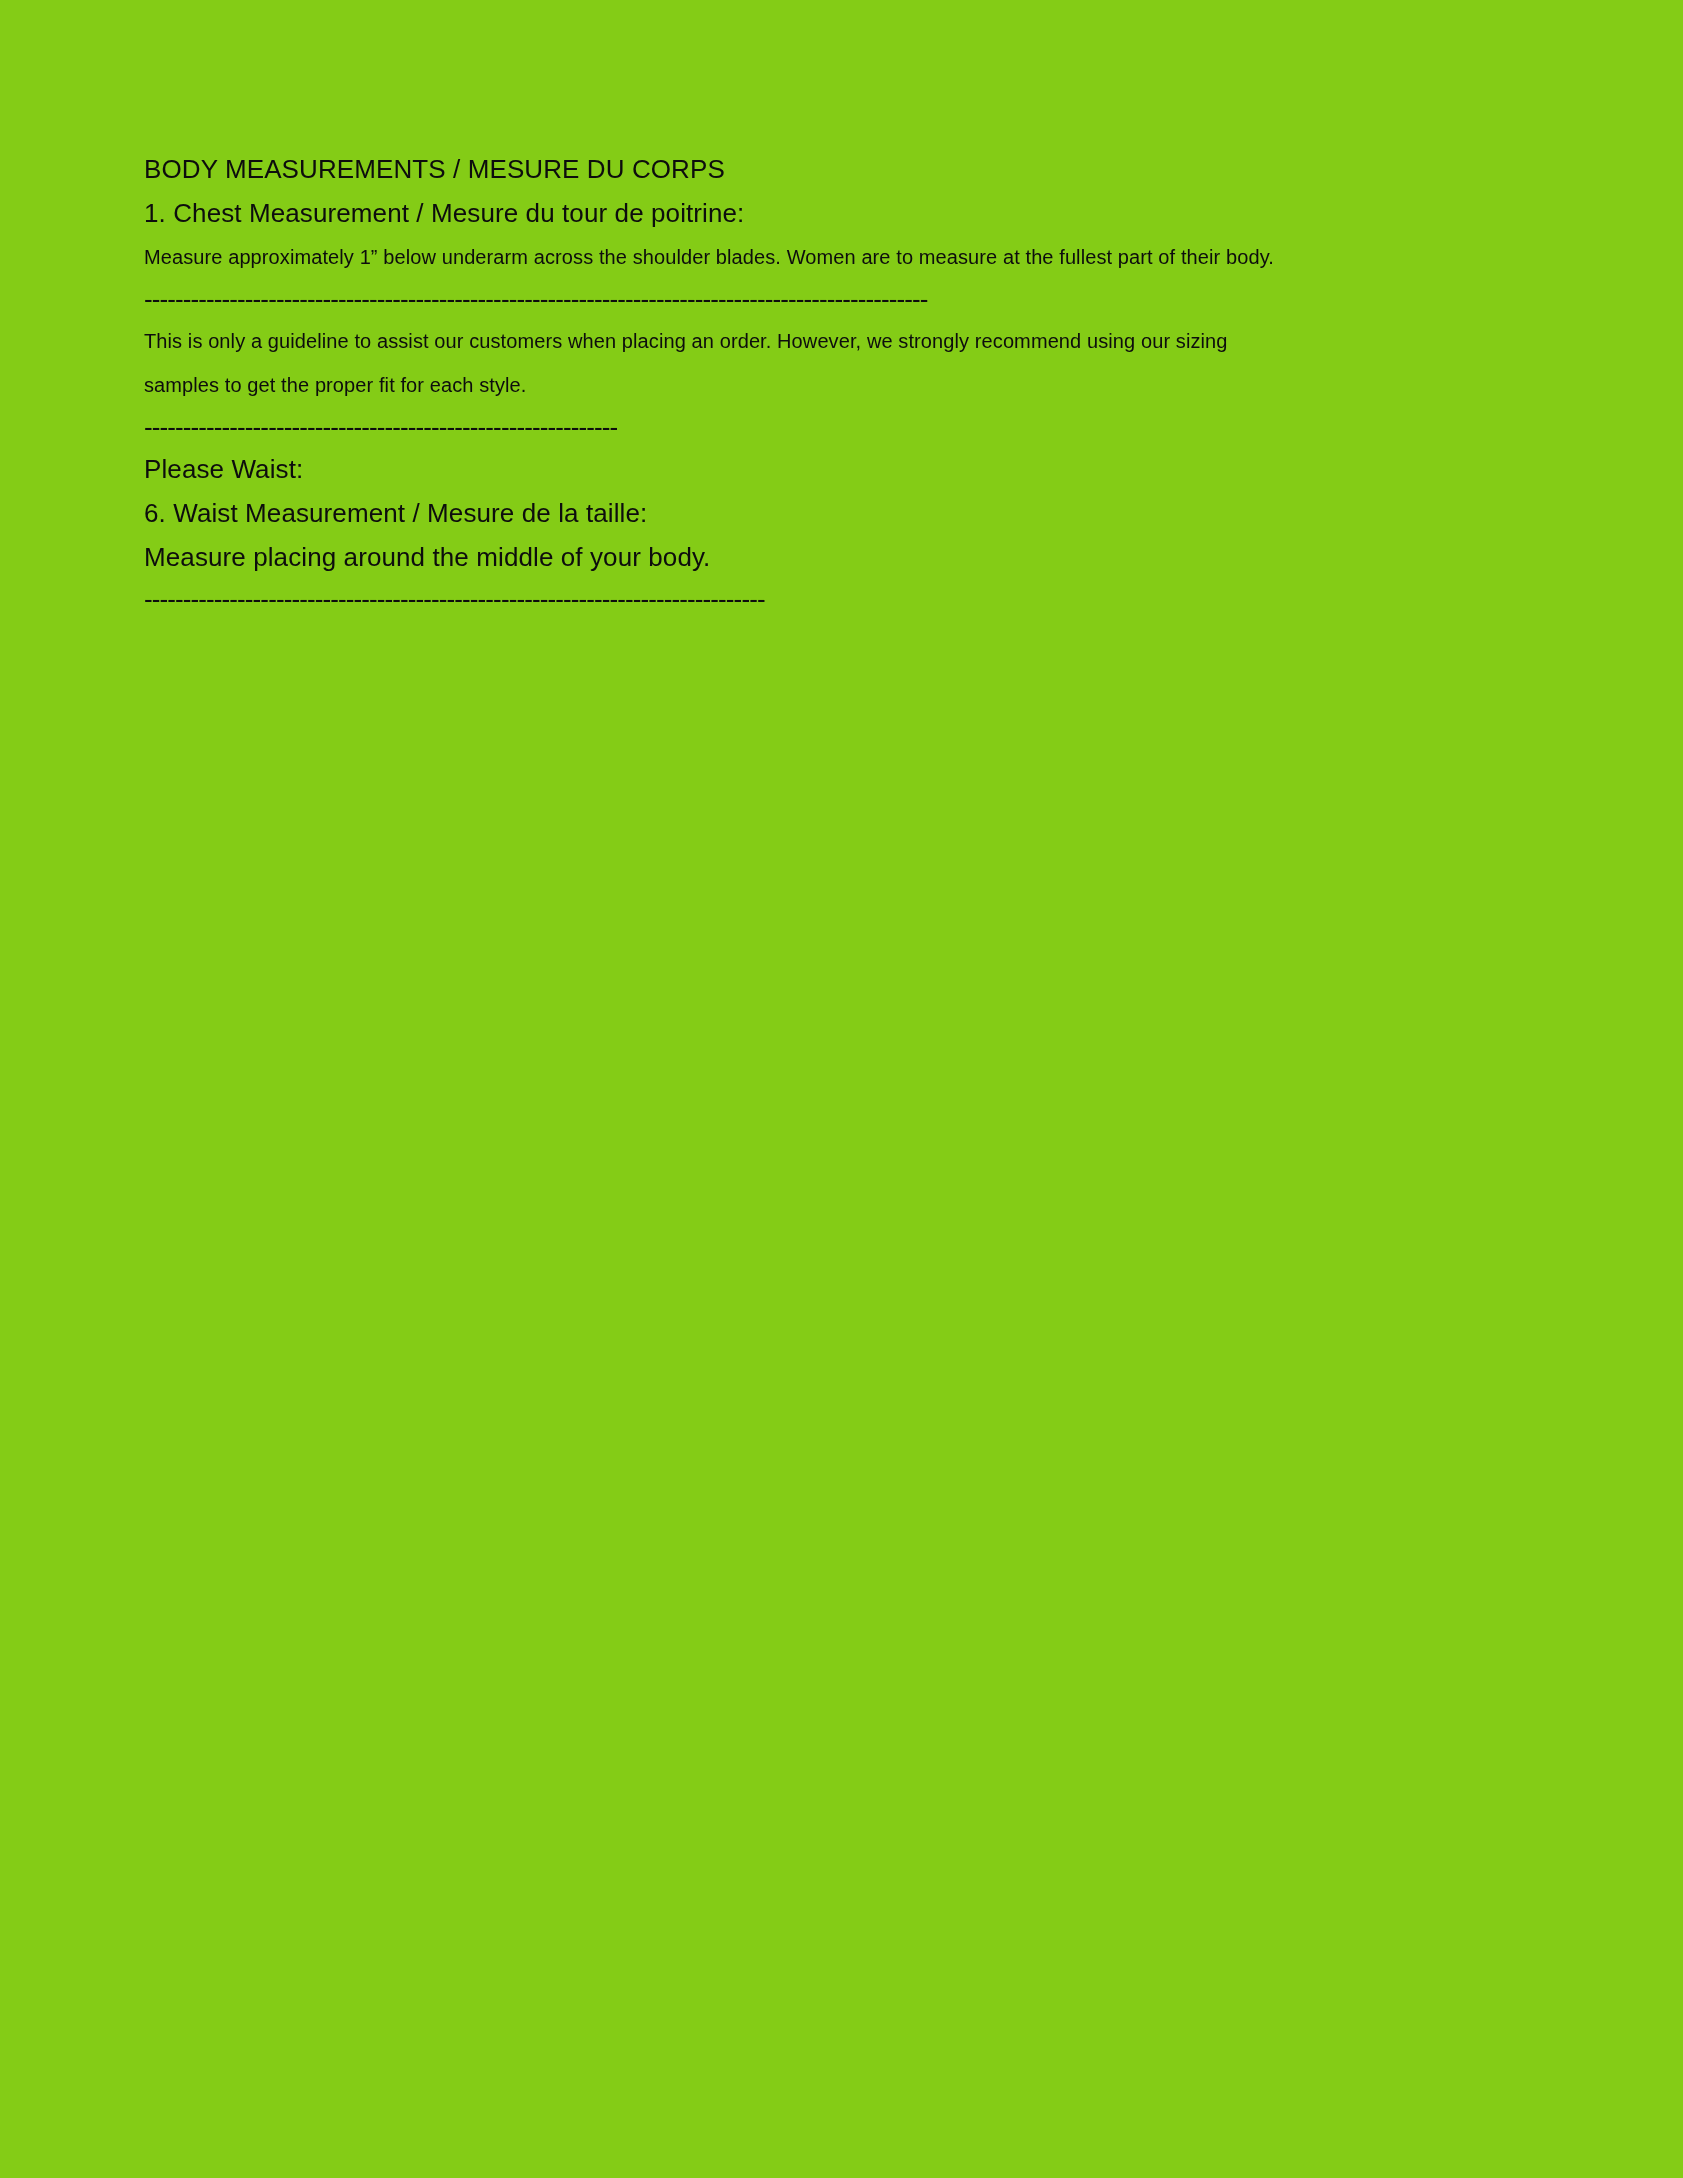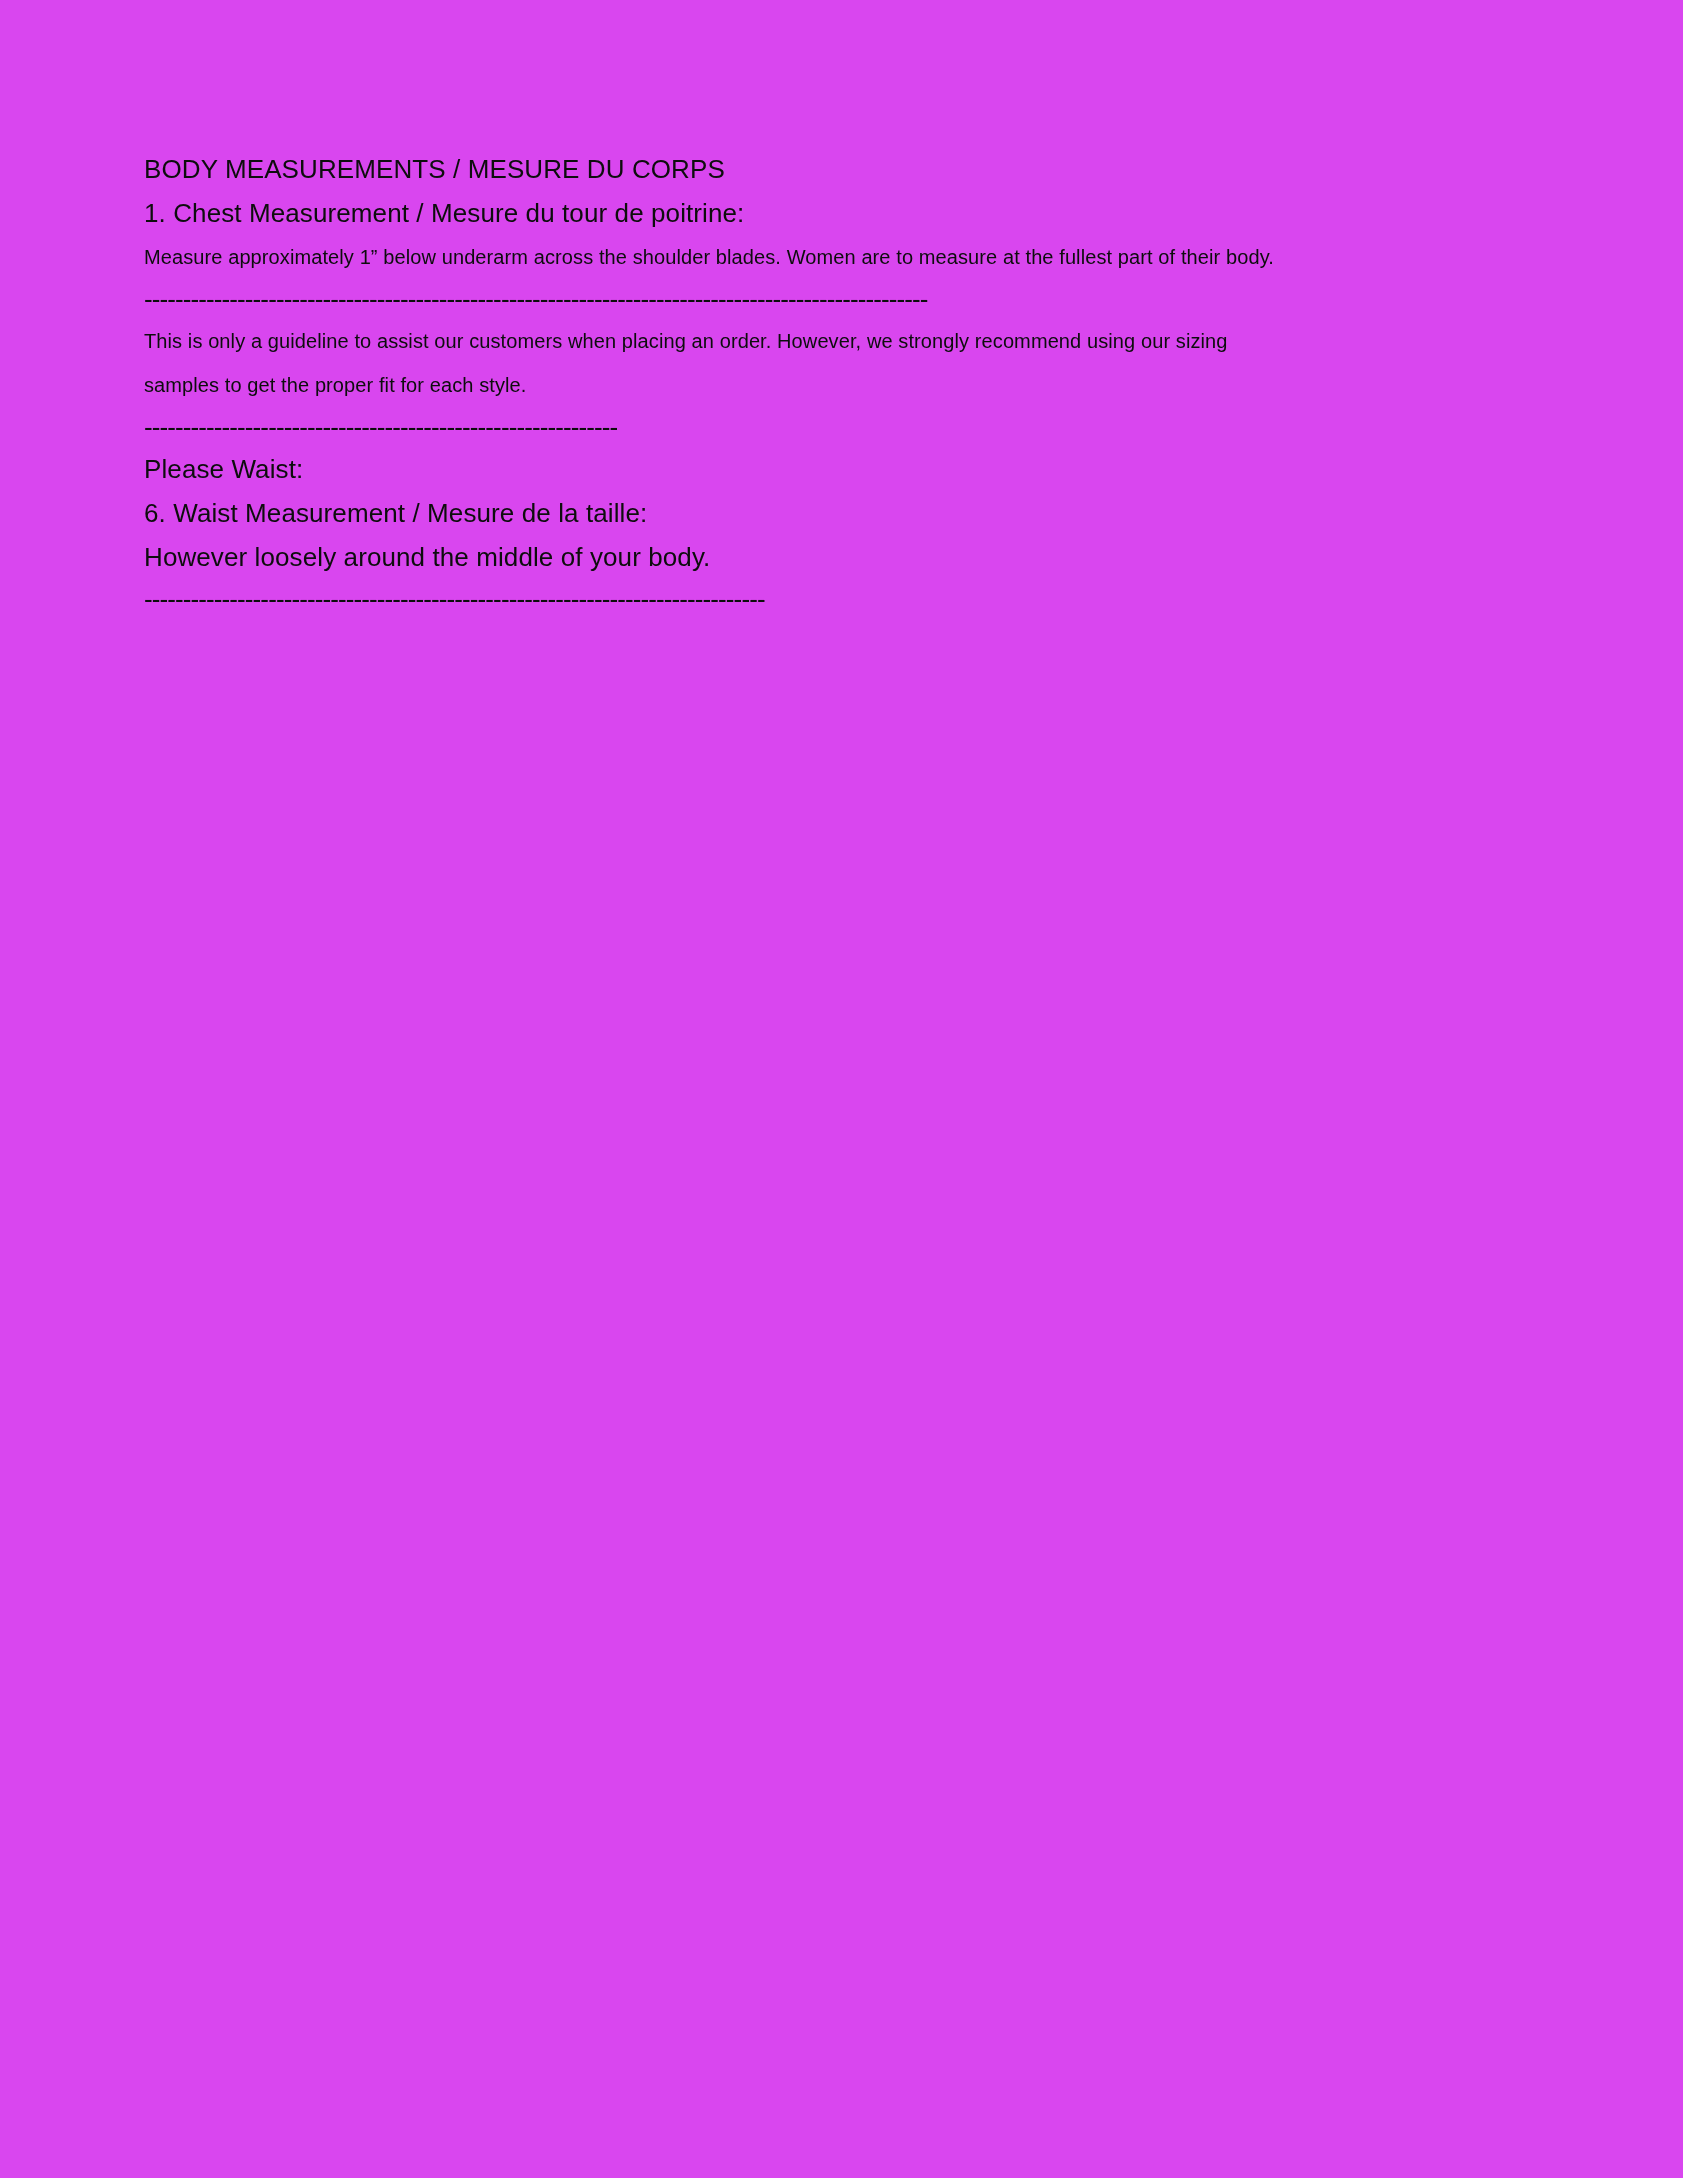--- a/index.html
+++ b/index.html
@@ -11,21 +11,21 @@
     width: 1683px;
     height: 2178px;
     font-family: "Liberation Sans", sans-serif;
     color: #000000;
     -webkit-font-smoothing: antialiased;
   }
   .page {
     position: relative;
     width: 1683px;
     height: 2178px;
-    background: #d946ef;
+    background: #84cc16;
     box-sizing: border-box;
   }
   .content {
     position: absolute;
     left: 144px;
     top: 147px;
     width: 1168px;
   }
   .doc-line {
     font-size: 26px;
@@ -65,19 +65,19 @@
     <div class="divider">-----------------------------------------------------------------------------------------------------</div>
 
     <div class="doc-para">This is only a guideline to assist our customers when placing an order. However, we strongly recommend using our sizing samples to get the proper fit for each style.</div>
 
     <div class="divider">-------------------------------------------------------------</div>
 
     <div class="doc-line">Please Waist:</div>
 
     <div class="doc-line">6. Waist Measurement / Mesure de la taille:</div>
 
-    <div class="doc-line">However loosely around the middle of your body.</div>
+    <div class="doc-line">Measure placing around the middle of your body.</div>
 
     <div class="divider">--------------------------------------------------------------------------------</div>
 
   </div>
 </div>
 
 
 </body></html>

